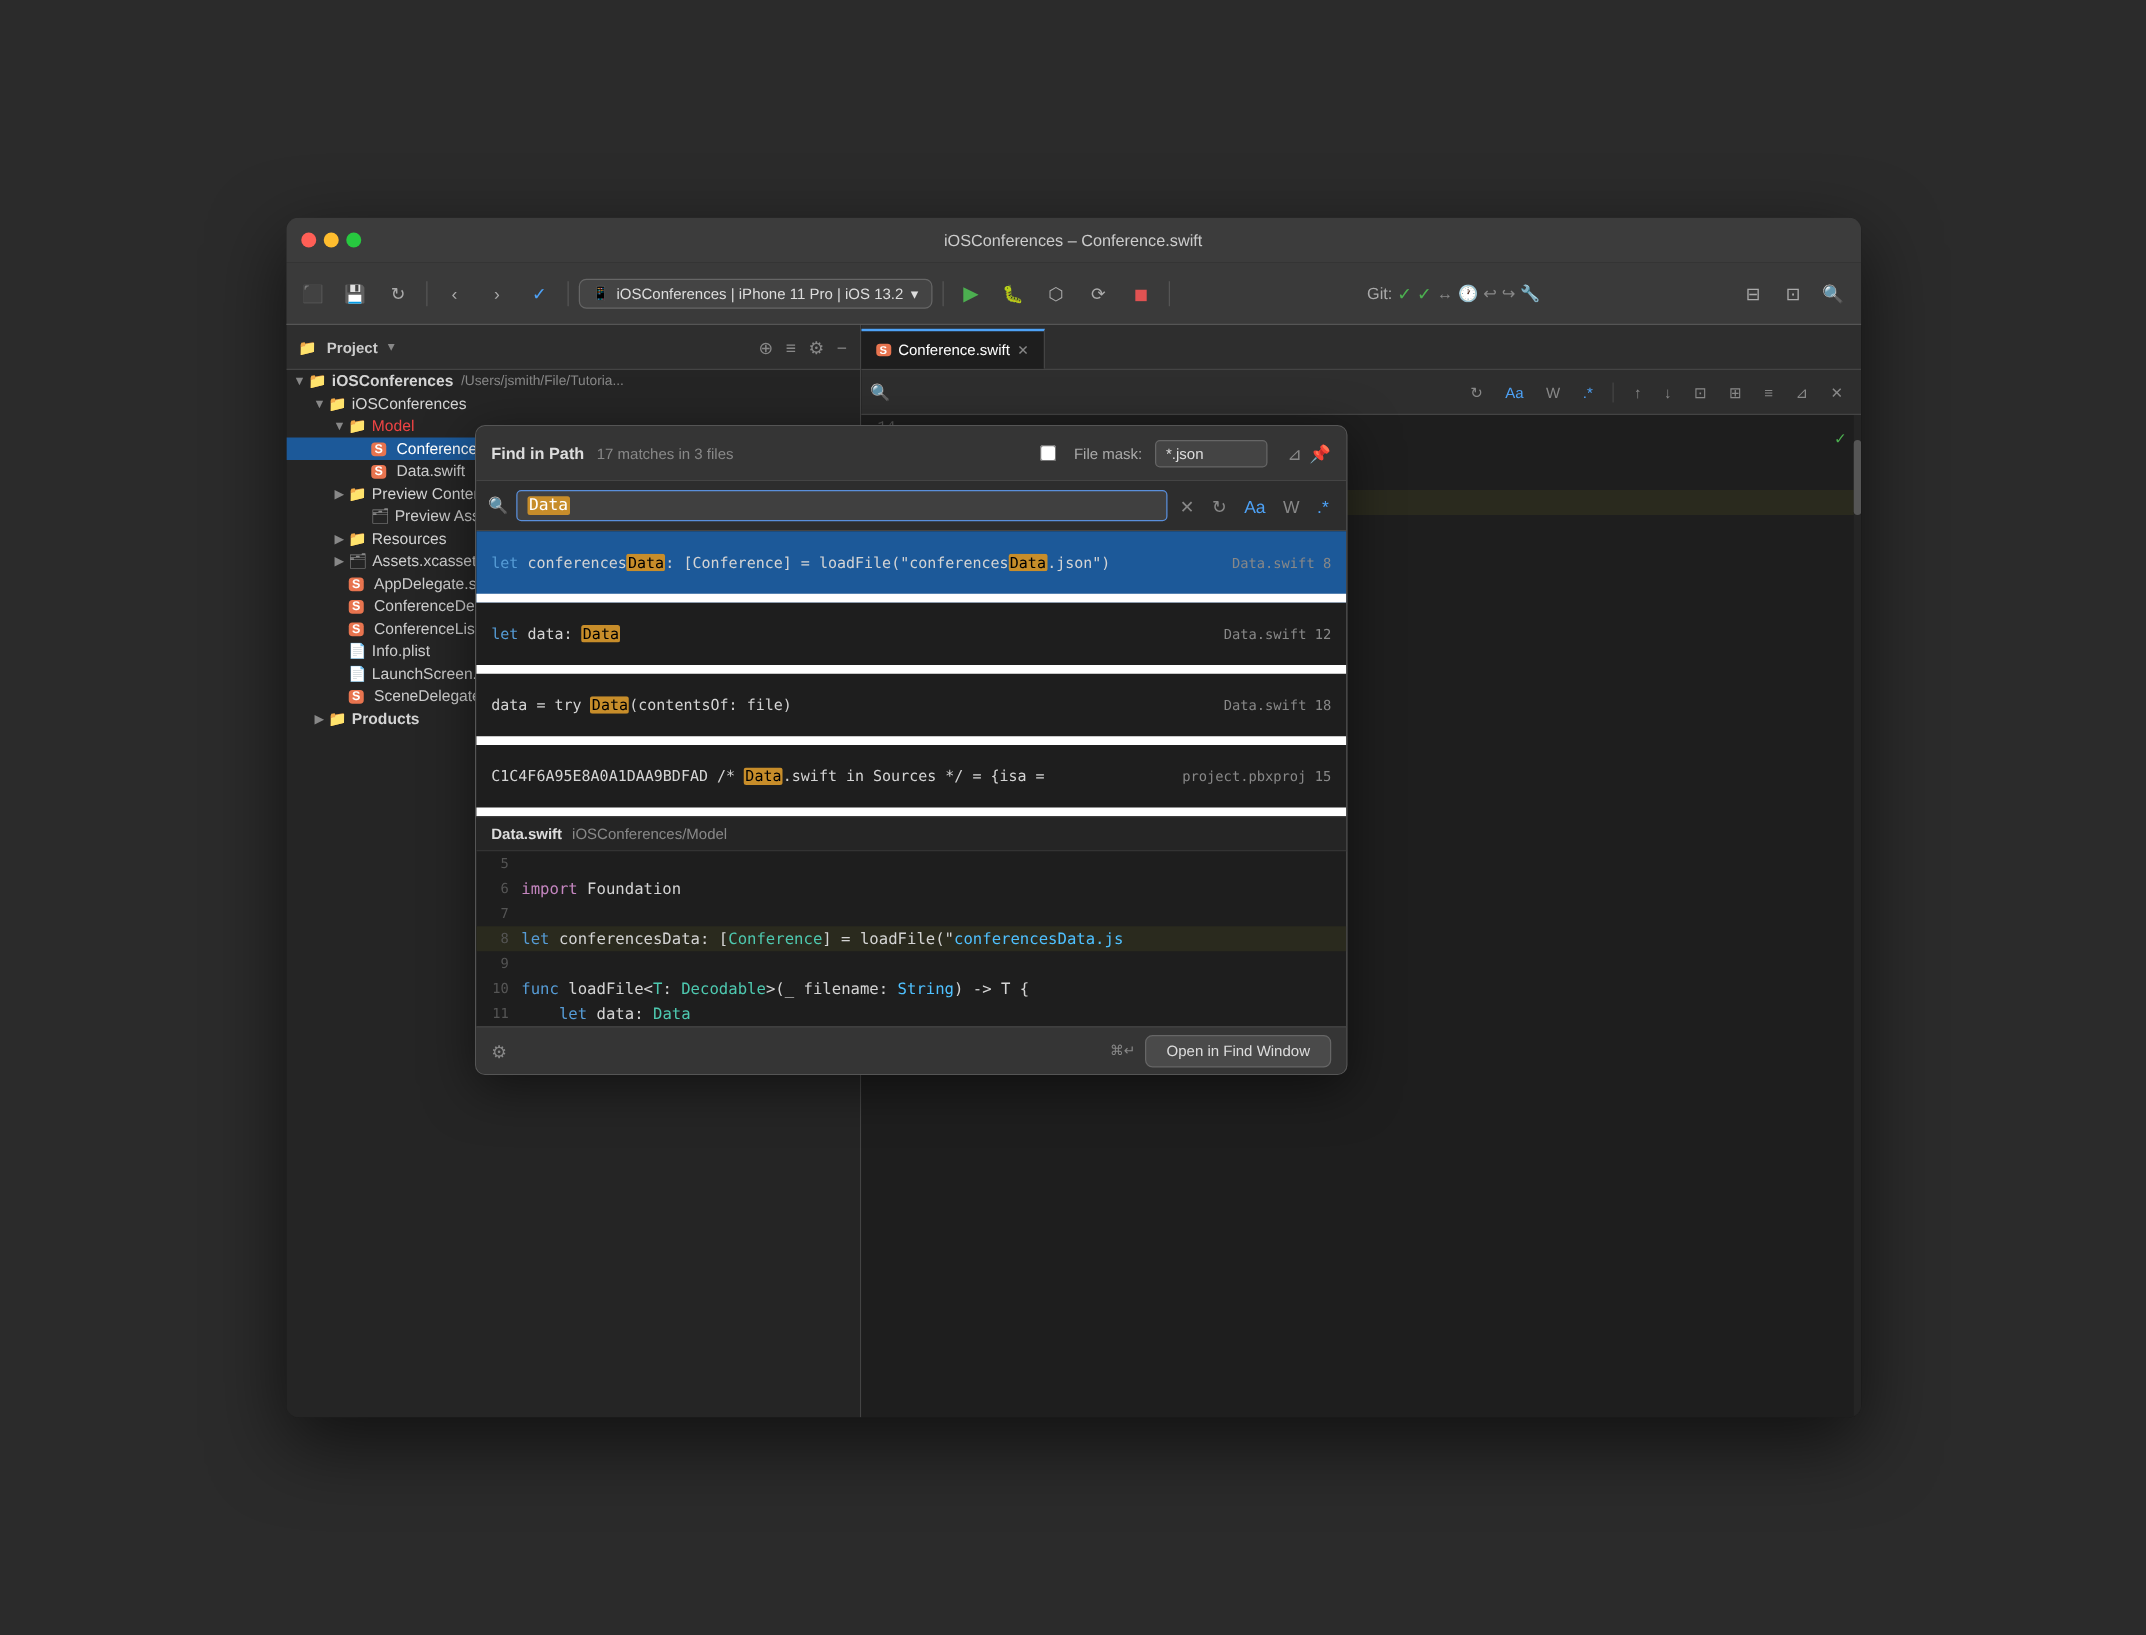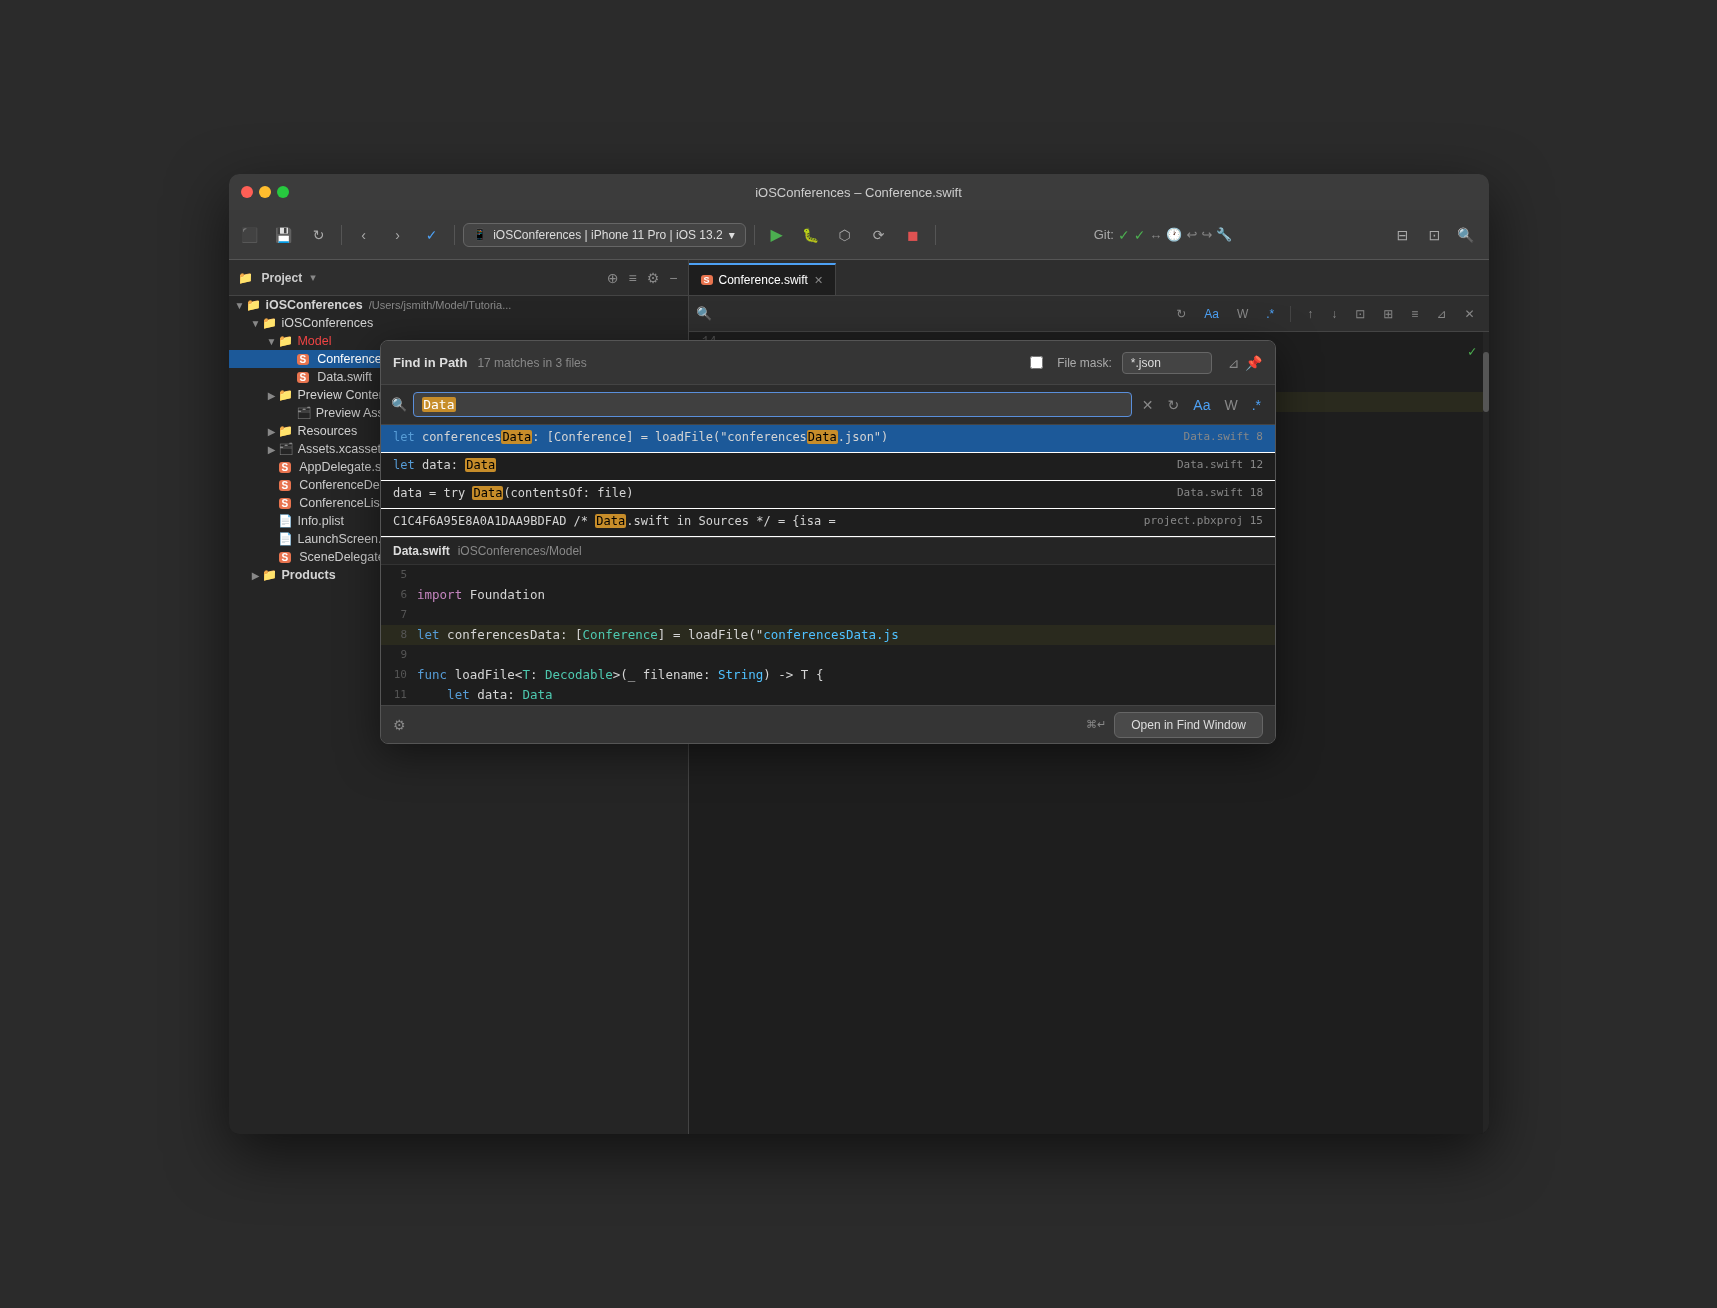--- a/index.html
+++ b/index.html
@@ -261,21 +261,21 @@
     .kw { color: #c586c0; }
     .kw-blue { color: #569cd6; }
     .str { color: #4fc1ff; }
     .type { color: #4ec9b0; }
 
     
     .find-panel {
       position: absolute;
       top: 340px;
       left: 380px;
-      width: 896px;
+      width: 698px;
       background: #2d2d2d;
       border: 1px solid #555;
       border-radius: 8px;
       box-shadow: 0 10px 40px rgba(0,0,0,0.5);
       overflow: hidden;
       z-index: 100;
     }
     .find-panel-header {
       height: 44px;
       background: #353535;
@@ -363,25 +363,25 @@
       background: #4a7fc1;
       color: #fff;
     }
     .find-results {
       background: #1e1e1e;
       font-family: 'SF Mono', 'Menlo', monospace;
       font-size: 12px;
     }
     .result-row {
       display: flex;
-      align-items: flex-start;
-      padding: 5px 12px;
+      align-items: center;
+      padding: 18px 12px;
       min-height: 28px;
       cursor: pointer;
-      border-bottom: 1px solid #ffffff;
+      border-bottom: 7px solid #ffffff;
     }
     .result-row.selected { background: #1c5999; }
     .result-code { flex: 1; color: #d4d4d4; white-space: nowrap; overflow: hidden; }
     .result-highlight { background: #c78d2a; color: #000; padding: 0 1px; border-radius: 2px; }
     .result-file { color: #888; font-size: 11px; margin-left: 10px; white-space: nowrap; }
     .find-preview {
       background: #1e1e1e;
       border-top: 1px solid #444;
     }
     .find-preview-header {
@@ -504,21 +504,21 @@
           <span>−</span>
         </div>
       </div>
 
       <div class="file-tree">
 
         <div class="tree-item" style="padding-left:4px;">
           <span class="tree-arrow">▼</span>
           <span class="tree-icon" style="color:#6d9eeb;">📁</span>
           <span class="tree-label" style="font-weight:600;color:#d4d4d4;">iOSConferences</span>
-          <span style="color:#888;font-size:11px;margin-left:6px;overflow:hidden;text-overflow:ellipsis;"> /Users/jsmith/Model/Tutoria...</span>
+          <span style="color:#888;font-size:11px;margin-left:6px;overflow:hidden;text-overflow:ellipsis;"> /Users/jsmith/File/Tutoria...</span>
         </div>
 
         <div class="tree-item" style="padding-left:20px;">
           <span class="tree-arrow">▼</span>
           <span class="tree-icon" style="color:#6d9eeb;">📁</span>
           <span class="tree-label" style="color:#d4d4d4;">iOSConferences</span>
         </div>
 
         <div class="tree-item" style="padding-left:36px;">
           <span class="tree-arrow">▼</span>

